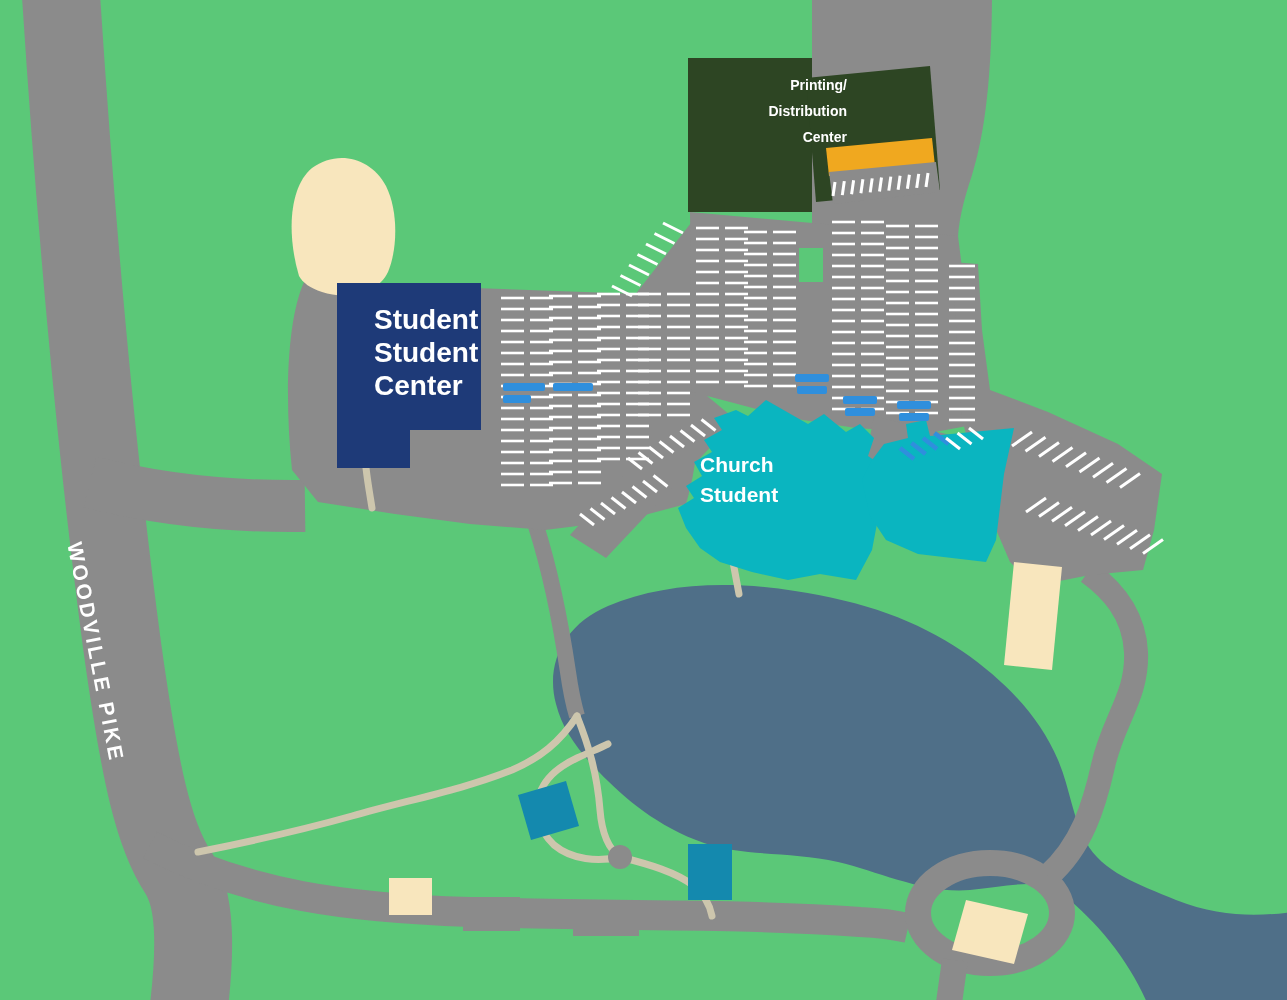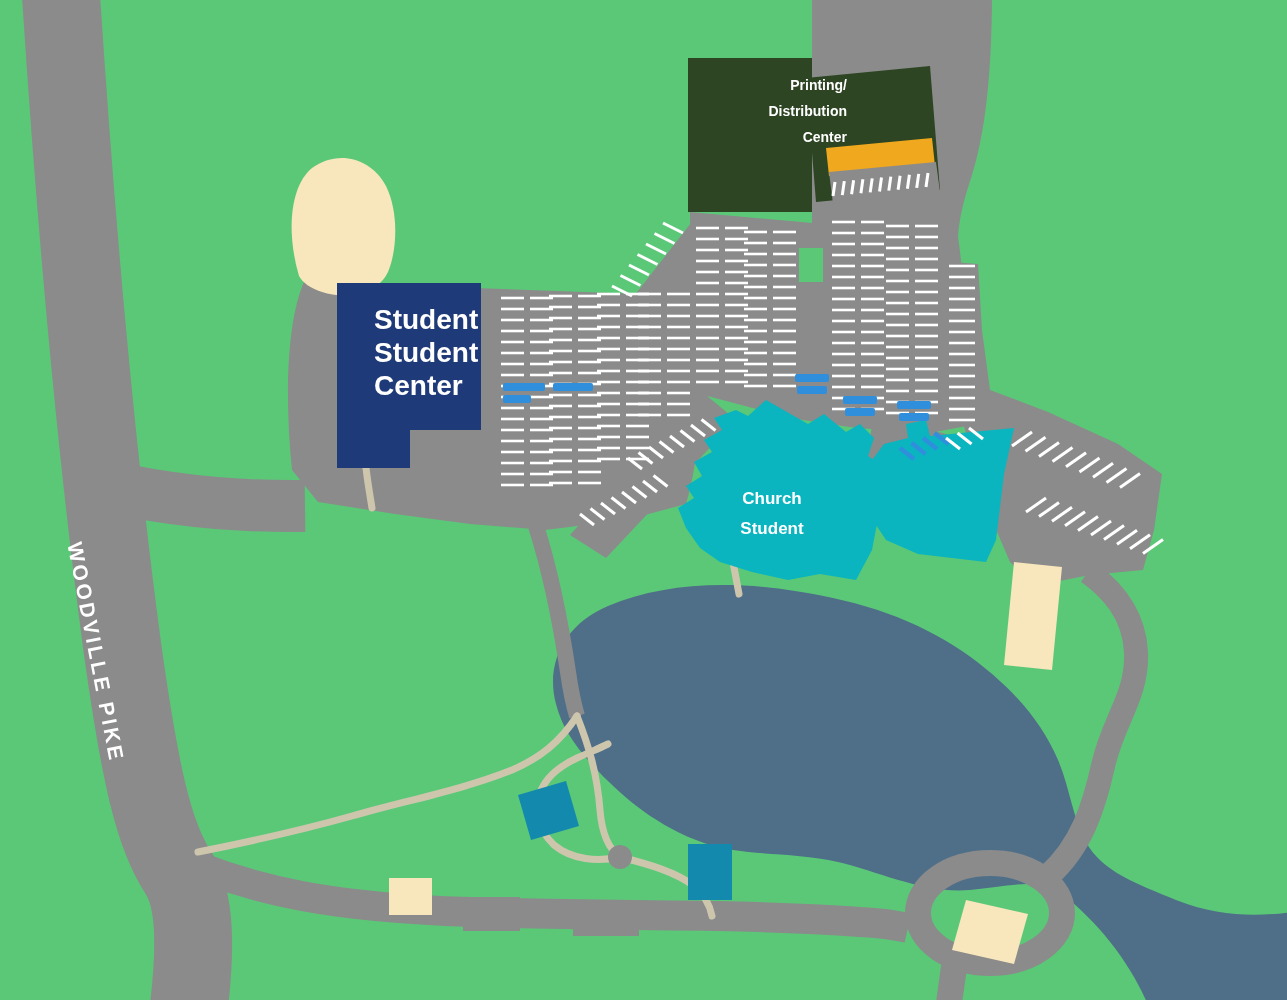--- a/index.html
+++ b/index.html
@@ -22,21 +22,21 @@
   .pline line{stroke:var(--stripe-white);stroke-width:2.6;}
   .pdiag line{stroke:var(--stripe-white);stroke-width:3;}
   .pdiag.blue line{stroke:var(--stripe-blue);stroke-width:4.5;}
   .bluerects rect{fill:var(--stripe-blue);}
 
   .map-label{position:absolute;color:var(--label-white);font-weight:bold;pointer-events:none;}
   .label-vertical{left:86px;top:540px;transform:rotate(79deg);transform-origin:0 0;
                   font-size:21px;letter-spacing:3px;white-space:nowrap;}
   .label-smc{left:358px;top:303px;font-size:28px;line-height:33px;margin-left:16px;}
   .label-printing{left:713px;top:72px;width:134px;text-align:right;font-size:14px;line-height:26px;}
-  .label-church{left:700px;top:484px;width:144px;text-align:center;font-size:17px;line-height:30px;}
+  .label-church{left:700px;top:450px;width:144px;text-align:left;font-size:21px;line-height:30px;}
 </style>
 </head>
 <body>
 
 <div id="stage">
   <svg width="1287" height="1000" viewBox="0 0 1287 1000">
 
     <rect class="grassF" x="0" y="0" width="1287" height="1000"></rect>
 
     <path class="pondF" d="M 556,704 C 545,663 565,624 608,606 C 660,584 726,580 795,591 C 863,601 918,621 962,651

